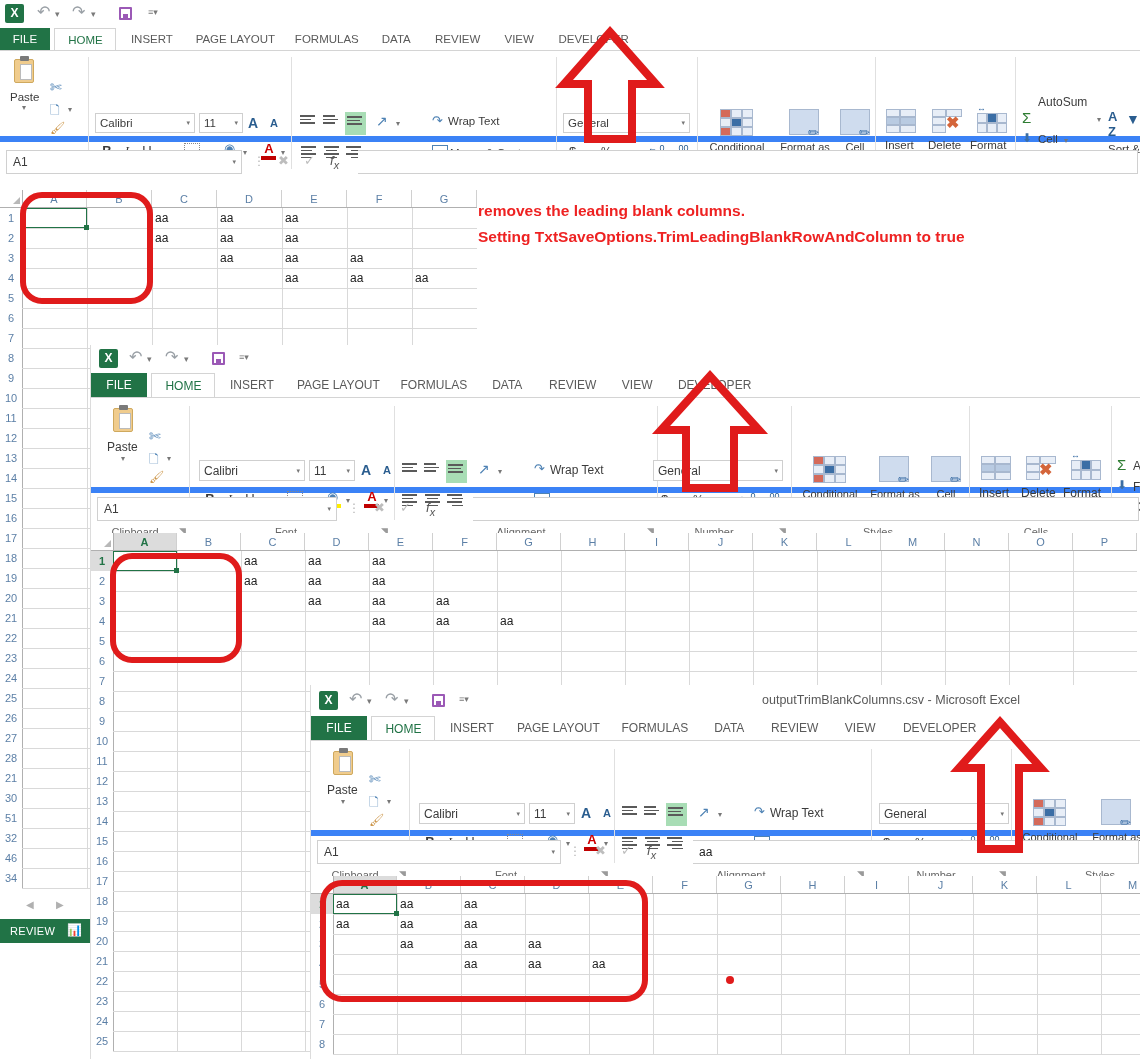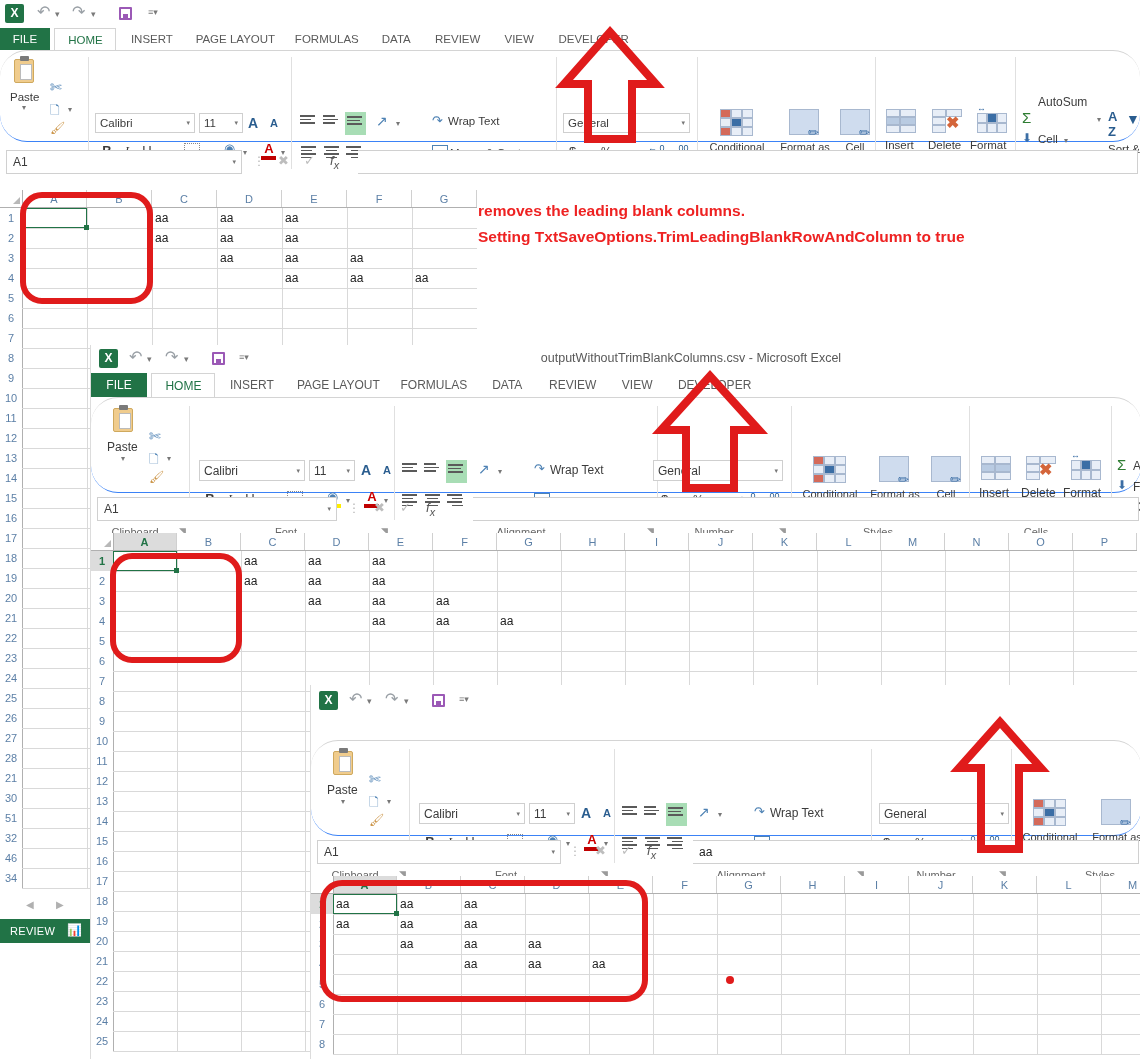--- a/index.html
+++ b/index.html
@@ -19,21 +19,21 @@
   .qat-ico.sm{font-size:9px;color:#7a7a7a;}
   .save-ico{position:absolute;width:13px;height:13px;border:2px solid #9b59b6;border-radius:1px;box-sizing:border-box;}
   .save-ico:after{content:"";position:absolute;left:2px;top:5px;right:2px;bottom:0;background:#9b59b6;}
   .wintitle{position:absolute;white-space:nowrap;color:#585858;}
 
   
   .tabs{position:absolute;white-space:nowrap;}
   .tab{display:inline-block;color:#5a5a5a;text-align:center;vertical-align:top;}
   .tab.file{background:#217346;color:#fff;}
   .tab.active{color:#217346;border:1px solid #d4d4d4;border-bottom:none;background:#fff;box-sizing:border-box;}
-  .ribbon-body{position:absolute;border-top:1px solid #d4d4d4;border-bottom:1px solid #3b82f6;background:#fff;box-sizing:border-box;border-radius:27px;}
+  .ribbon-body{position:absolute;border-top:1px solid #d4d4d4;border-bottom:6px solid #3b82f6;background:#fff;box-sizing:border-box;}
   .grp-label{position:absolute;color:#666;text-align:center;}
   .grp-sep{position:absolute;background:#e0e0e0;width:1px;}
   .dlg-l{position:absolute;color:#9a9a9a;}
   .rtext{position:absolute;color:#3b3b3b;white-space:nowrap;}
   .rbox{position:absolute;border:1px solid #cfcfcf;background:#fff;box-sizing:border-box;color:#3b3b3b;}
   .rbox .cv{position:absolute;left:4px;top:50%;transform:translateY(-50%);white-space:nowrap;}
   .rbox .ar{position:absolute;right:4px;top:50%;transform:translateY(-50%);color:#777;font-size:7px;}
   .ico{position:absolute;}
   .bbtn{position:absolute;color:#3b3b3b;font-weight:bold;text-align:center;}
   .ibtn{position:absolute;color:#3b3b3b;font-style:italic;text-align:center;font-family:"Liberation Serif",serif;}
@@ -428,21 +428,20 @@
 <div class="win" style="left:90px;top:345px;width:1050px;height:714px;border-left:1px solid #dcdcdc;">
 
   <div class="titlebar" style="position:absolute;left:0;top:0;width:1050px;height:28px;">
     <span class="xl-logo" style="left:8px;top:4px;">X</span>
     <span class="qat-ico" style="left:38px;top:4px;">↶</span>
     <span class="qat-ico sm" style="left:56px;top:10px;">▾</span>
     <span class="qat-ico" style="left:74px;top:4px;">↷</span>
     <span class="qat-ico sm" style="left:93px;top:10px;">▾</span>
     <span class="save-ico" style="left:121px;top:7px;"></span>
     <span class="qat-ico sm" style="left:148px;top:8px;">≡▾</span>
-    <span class="wintitle" style="left:250px;top:6px;width:700px;text-align:center;font-size:12.5px;">outputWithoutTrimBlankColumns.csv - Microsoft Excel</span>
   </div>
 
   <div class="tabs" style="left:0;top:28px;width:1050px;height:24px;">
     <span class="tab file" style="width:56px;height:24px;line-height:24px;font-size:12px;">FILE</span>
     <span class="tab active" style="width:64px;height:24px;line-height:24px;font-size:12px;">HOME</span>
     <span class="tab" style="width:64px;height:24px;line-height:24px;font-size:12px;">INSERT</span>
     <span class="tab" style="width:100px;height:24px;line-height:24px;font-size:12px;">PAGE LAYOUT</span>
     <span class="tab" style="width:82px;height:24px;line-height:24px;font-size:12px;">FORMULAS</span>
     <span class="tab" style="width:56px;height:24px;line-height:24px;font-size:12px;">DATA</span>
     <span class="tab" style="width:66px;height:24px;line-height:24px;font-size:12px;">REVIEW</span>
@@ -743,22 +742,34 @@
 <div class="win" style="left:310px;top:685px;width:830px;height:374px;border-left:1px solid #dcdcdc;">
 
   <div class="titlebar" style="position:absolute;left:0;top:0;width:830px;height:30px;">
     <span class="xl-logo" style="left:8px;top:6px;">X</span>
     <span class="qat-ico" style="left:38px;top:6px;">↶</span>
     <span class="qat-ico sm" style="left:56px;top:12px;">▾</span>
     <span class="qat-ico" style="left:74px;top:6px;">↷</span>
     <span class="qat-ico sm" style="left:93px;top:12px;">▾</span>
     <span class="save-ico" style="left:121px;top:9px;"></span>
     <span class="qat-ico sm" style="left:148px;top:10px;">≡▾</span>
-  </div>
-
+    <span class="wintitle" style="left:330px;top:8px;width:500px;text-align:center;font-size:12.5px;">outputTrimBlankColumns.csv - Microsoft Excel</span>
+  </div>
+
+  <div class="tabs" style="left:0;top:31px;width:830px;height:24px;">
+    <span class="tab file" style="width:56px;height:24px;line-height:24px;font-size:12px;">FILE</span>
+    <span class="tab active" style="width:64px;height:24px;line-height:24px;font-size:12px;">HOME</span>
+    <span class="tab" style="width:64px;height:24px;line-height:24px;font-size:12px;">INSERT</span>
+    <span class="tab" style="width:100px;height:24px;line-height:24px;font-size:12px;">PAGE LAYOUT</span>
+    <span class="tab" style="width:84px;height:24px;line-height:24px;font-size:12px;">FORMULAS</span>
+    <span class="tab" style="width:56px;height:24px;line-height:24px;font-size:12px;">DATA</span>
+    <span class="tab" style="width:66px;height:24px;line-height:24px;font-size:12px;">REVIEW</span>
+    <span class="tab" style="width:56px;height:24px;line-height:24px;font-size:12px;">VIEW</span>
+    <span class="tab" style="width:94px;height:24px;line-height:24px;font-size:12px;">DEVELOPER</span>
+  </div>
 
   <div class="ribbon-body" style="left:0;top:55px;width:830px;height:96px;">
     <span class="clip" style="left:22px;top:10px;"></span>
     <span class="rtext" style="left:16px;top:42px;font-size:12px;">Paste</span>
     <span class="caret" style="left:30px;top:56px;font-size:8px;">▾</span>
     <span class="ico" style="left:58px;top:30px;color:#4e82b4;font-size:14px;">✄</span>
     <span class="ico" style="left:58px;top:52px;color:#4e82b4;font-size:12px;">🗋</span>
     <span class="caret" style="left:76px;top:56px;font-size:8px;">▾</span>
     <span class="ico" style="left:58px;top:72px;color:#c98f3e;font-size:12px;">🖌</span>
     <span class="grp-label" style="left:4px;top:128px;width:80px;font-size:11px;">Clipboard</span>

